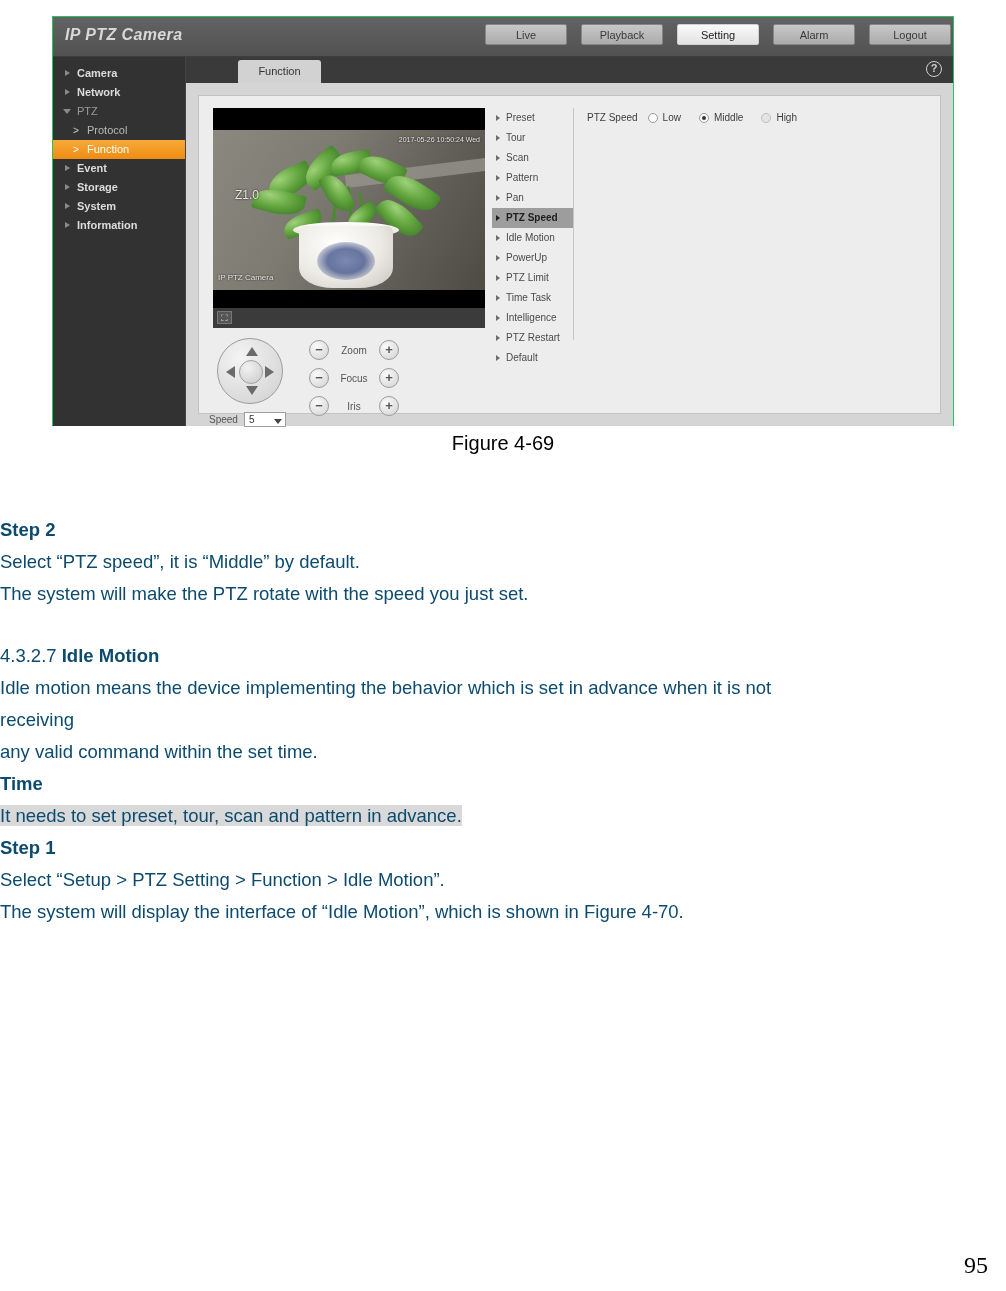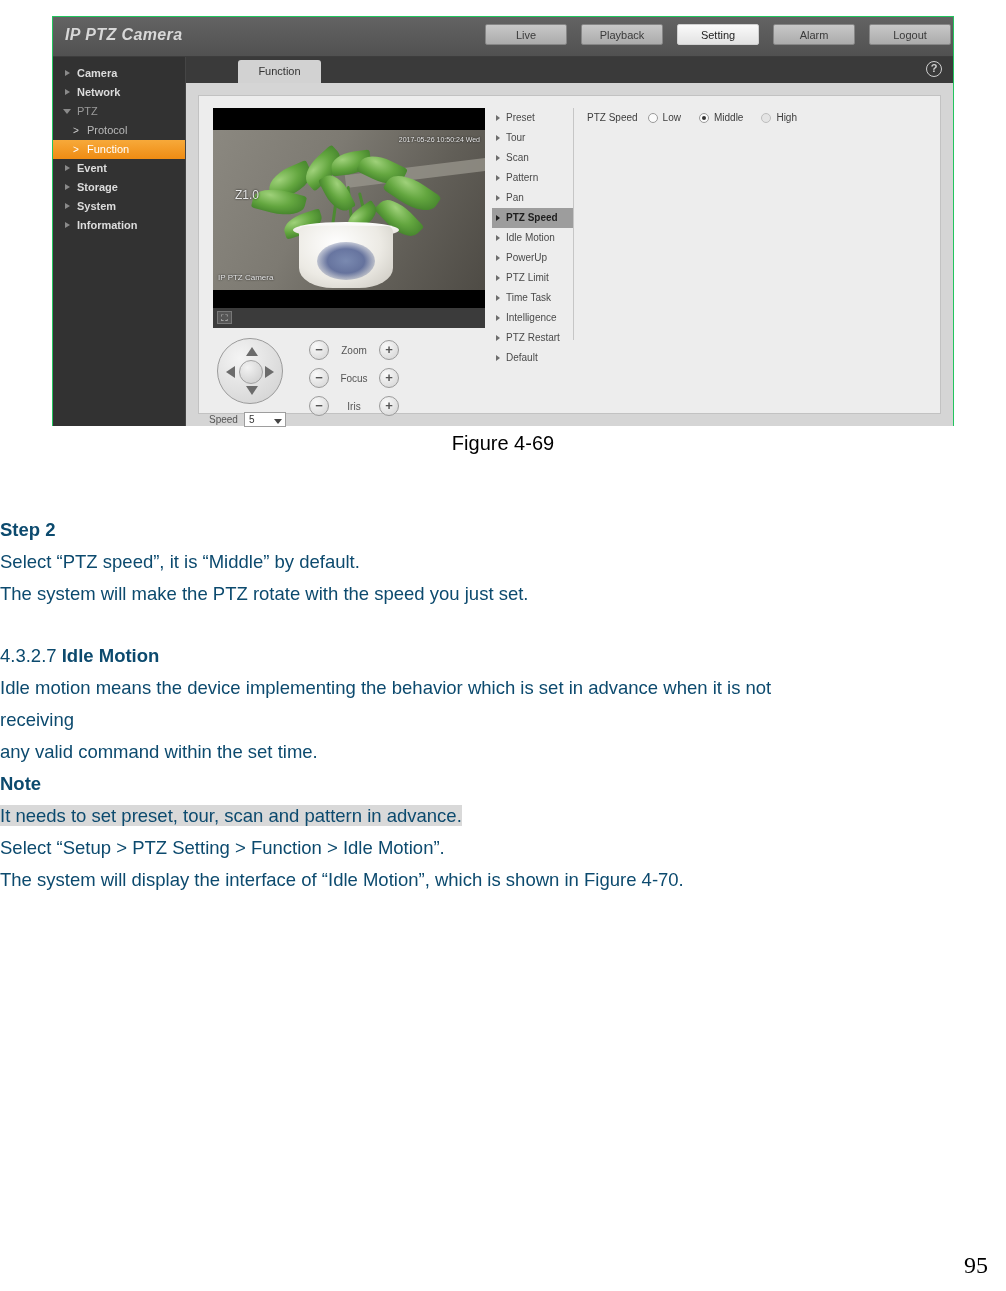--- a/index.html
+++ b/index.html
@@ -649,20 +649,21 @@
   <div class="caption">Figure 4-69</div>
 
   <div class="doc">
     <p class="b">Step 2</p>
     <p>Select “PTZ speed”, it is “Middle” by default.</p>
     <p>The system will make the PTZ rotate with the speed you just set.</p>
     <div class="gap"></div>
     <p class="sec"><span>4.3.2.7 </span><span class="b">Idle Motion</span></p>
     <p>Idle motion means the device implementing the behavior which is set in advance when it is not receiving</p>
     <p>any valid command within the set time.</p>
-    <p class="b">Note</p>
+    <p class="b">Time</p>
     <p><span class="hl">It needs to set preset, tour, scan and pattern in advance.</span></p>
+    <p class="b">Step 1</p>
     <p>Select “Setup &gt; PTZ Setting &gt; Function &gt; Idle Motion”.</p>
     <p>The system will display the interface of “Idle Motion”, which is shown in Figure 4-70.</p>
   </div>
 
   <div class="pageno">95</div>
 </div>
 
 </body></html>

